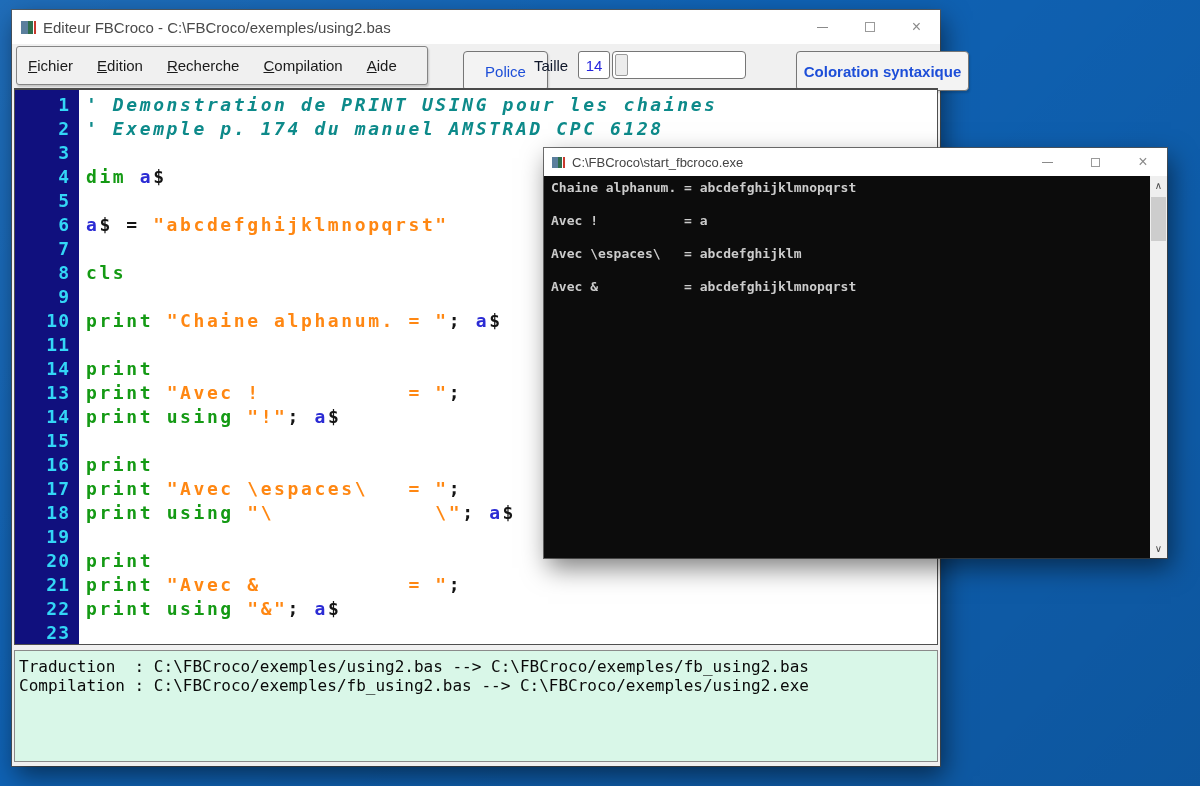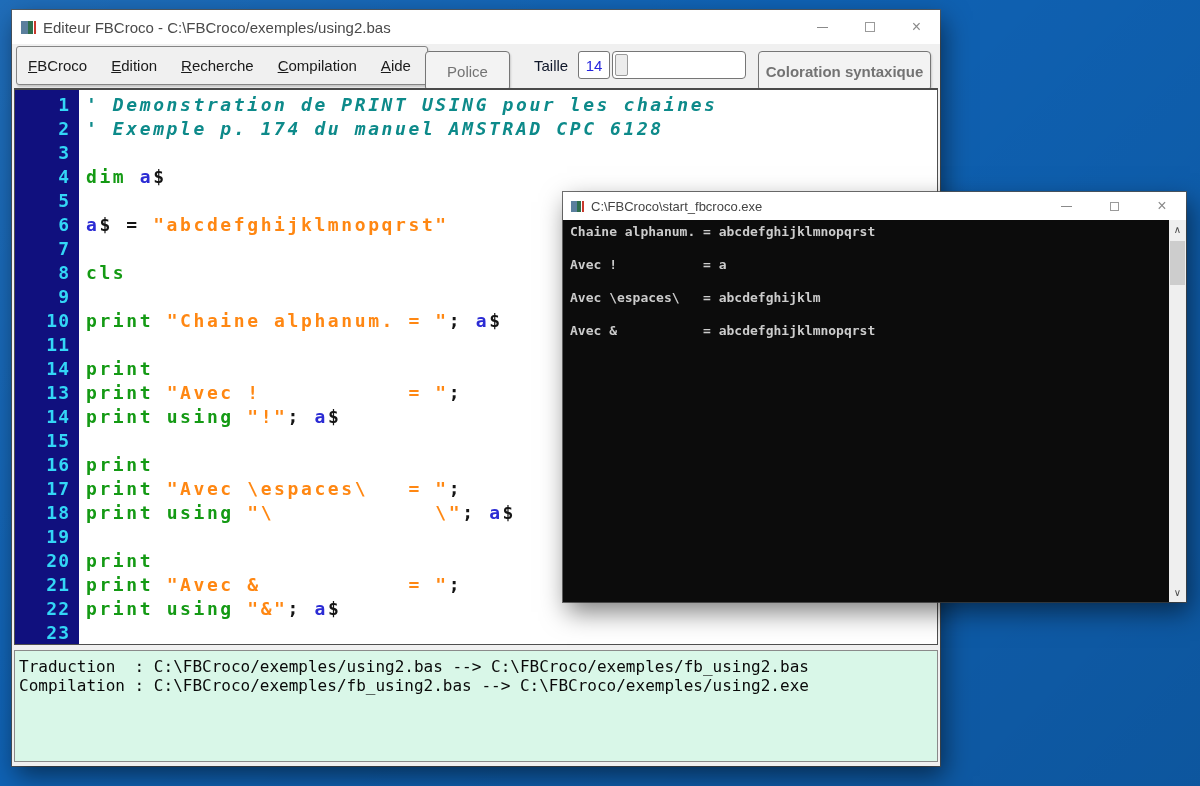--- a/index.html
+++ b/index.html
@@ -26,22 +26,22 @@
   .glyph-max { width:10px; height:10px; border:1px solid #9a9a9a; }
   .glyph-close { font-size:16px; color:#8a8a8a; line-height:1; }
 
   .menubar { position:absolute; top:34px; left:0; width:928px; height:44px; background:var(--chrome-bg); }
   .menu-panel { position:absolute; left:4px; top:2px; width:412px; height:39px; background:var(--chrome-bg);
     border:1px solid #858585; border-radius:3px; box-shadow:1px 2px 2px rgba(0,0,0,.18);
     display:flex; align-items:center; gap:24px; padding-left:11px; }
   .menu-item { display:inline-block; font-size:15px; color:#1a1a1a; }
   .menu-item::first-letter { text-decoration: underline; }
   .tb-button { position:absolute; top:7px; height:40px; background:#f3f3f3; border:1px solid #767676; border-radius:4px;
-    box-shadow:1px 2px 2px rgba(0,0,0,.15); font-size:15px; color:#737373;
-    display:flex; align-items:center; justify-content:center; }
+    box-shadow:1px 2px 2px rgba(0,0,0,.15); font-size:15px; color:#1d4ed8;
+    display:flex; align-items:center; justify-content:center;margin-left:38px; }
   #police-btn { left:413px; width:85px; }
   #coloration-btn { left:746px; width:173px;font-weight:bold; }
   .taille-label { position:absolute; left:522px; top:0; height:42px; display:flex; align-items:center; font-size:15px; color:#0f172a; }
   .taille-box { position:absolute; left:566px; top:7px; width:32px; height:28px; background:#ffffff; border:1px solid #767676;
     border-radius:3px; display:flex; align-items:center; justify-content:center; font-size:15px; color:var(--taille-value-color); }
   .size-slider { position:absolute; left:600px; top:7px; width:134px; height:28px; background:#ffffff; border:1px solid #767676; border-radius:4px; }
   .slider-handle { position:absolute; left:2px; top:2px; width:13px; height:22px; background:#ececec; border:1px solid #9a9a9a; border-radius:2px; }
 
   .editor-panel { position:absolute; left:2px; top:78px; width:924px; height:557px;
     border:1px solid #4f4f4f; border-top:2px solid #4a4a4a; overflow:hidden; padding-top:3px;
@@ -58,21 +58,21 @@
   .t-s { color:var(--string); }
   .t-v { color:var(--variable); }
   .t-d, .t-p { color:var(--punctuation); }
 
   .status-panel { position:absolute; left:2px; top:640px; width:924px; height:112px;
     background:var(--status-bg); border:1px solid #8a8a8a; padding:6px 4px; }
   .status-pre { margin:0; white-space:pre; font-family:"DejaVu Sans Mono", monospace; font-size:16px;
     line-height:19px; color:var(--status-text); }
 
   
-  #console-window { left:563px; top:148px; width:623px; height:410px; background:#ffffff;margin-top:44px; }
+  #console-window { left:544px; top:148px; width:623px; height:410px; background:#ffffff; }
   #console-window .titlebar { height:28px; padding-left:8px; }
   #console-window .title-text { font-size:13px; color:#444; }
   #console-window .win-btn { width:48px; }
   .console-body { position:absolute; top:28px; left:0; width:623px; height:382px; background:var(--console-bg); }
   .console-pre { margin:0; padding:4px 0 0 7px; white-space:pre;
     font-family:"DejaVu Sans Mono", monospace; font-size:13px; line-height:16.5px; color:var(--console-text);font-weight:bold; }
   .scrollbar { position:absolute; top:0; right:0; width:17px; height:382px; background:#efefef; }
   .sb-arrow { position:absolute; left:0; width:17px; height:17px; display:flex; align-items:center; justify-content:center;
     color:#4a4a4a; font-size:10px; font-family:"DejaVu Sans", sans-serif; }
   .sb-arrow.up { top:1px; }
@@ -99,21 +99,21 @@
           <span class="glyph-max"></span>
         </span>
       <span class="win-btn">
           <span class="glyph-close">×</span>
         </span>
     </span>
   </div>
 
   <div class="menubar">
     <div class="menu-panel">
-        <span class="menu-item">FBCroco</span>
+        <span class="menu-item">Fichier</span>
         <span class="menu-item">Edition</span>
         <span class="menu-item">Recherche</span>
         <span class="menu-item">Compilation</span>
         <span class="menu-item">Aide</span>
       </div>
     <div class="tb-button" id="police-btn">Police</div>
     <span class="taille-label">Taille</span>
     <div class="taille-box">14</div>
     <div class="size-slider">
       <span class="slider-handle"></span>

